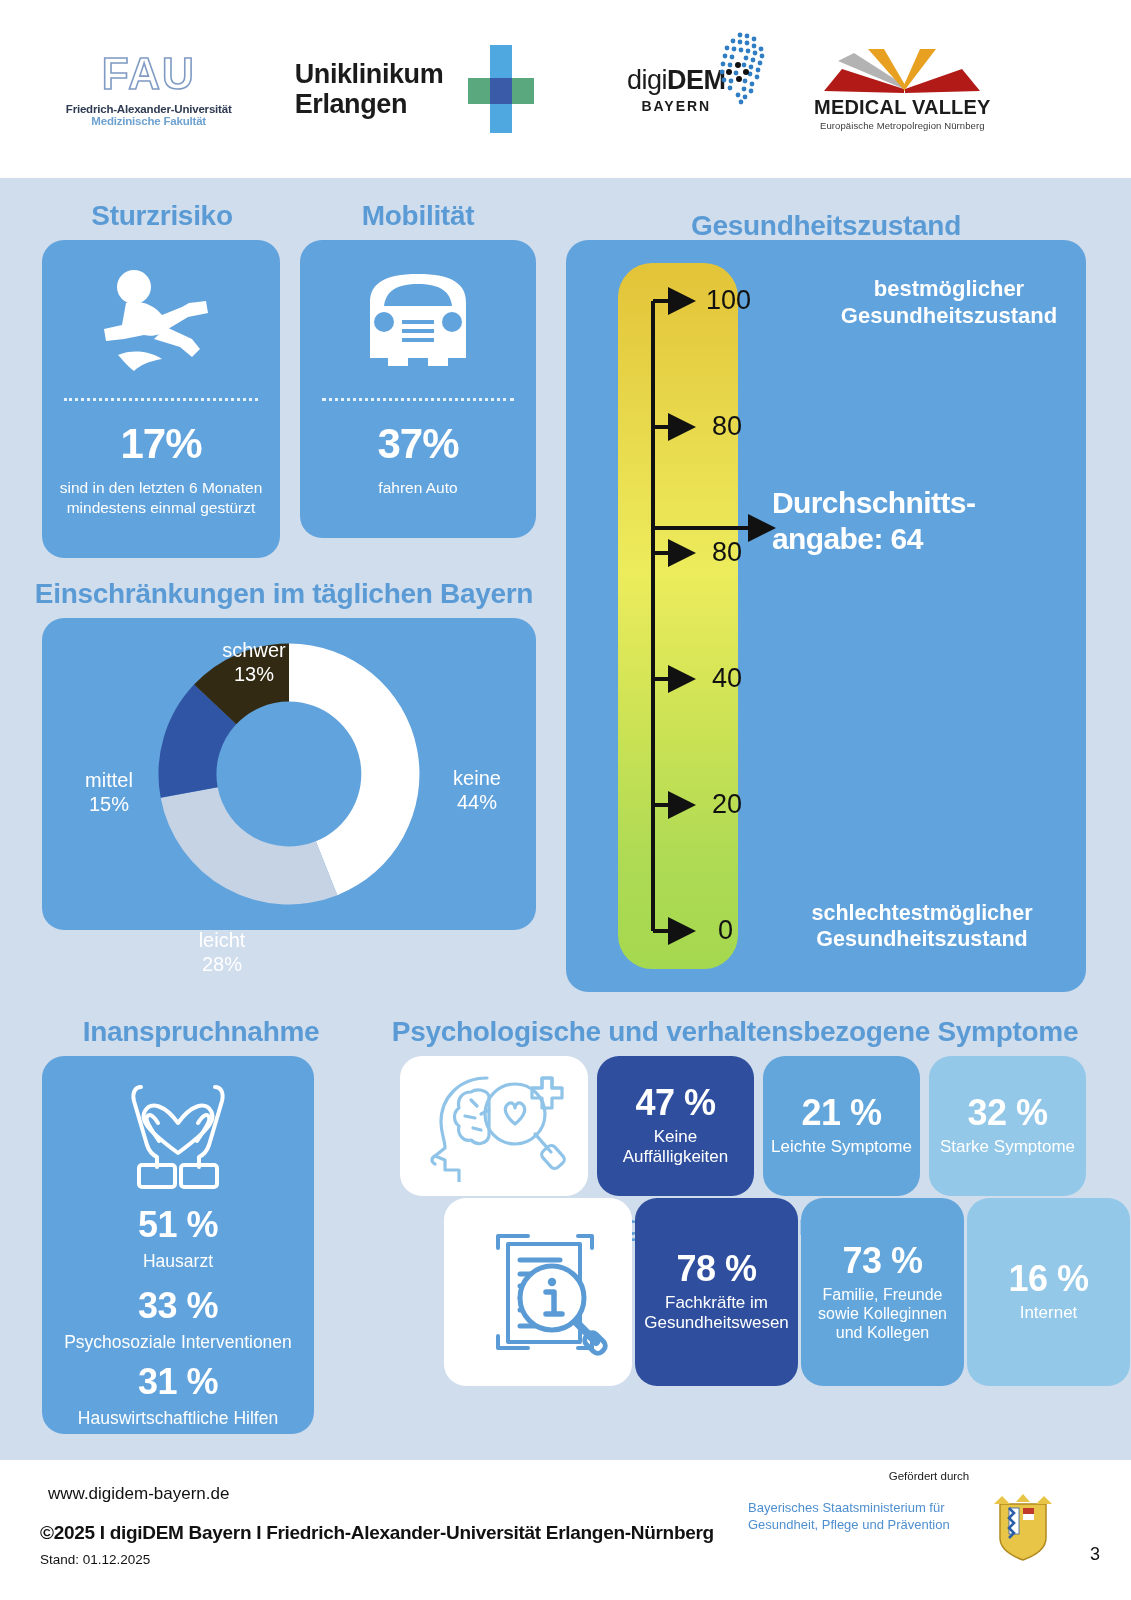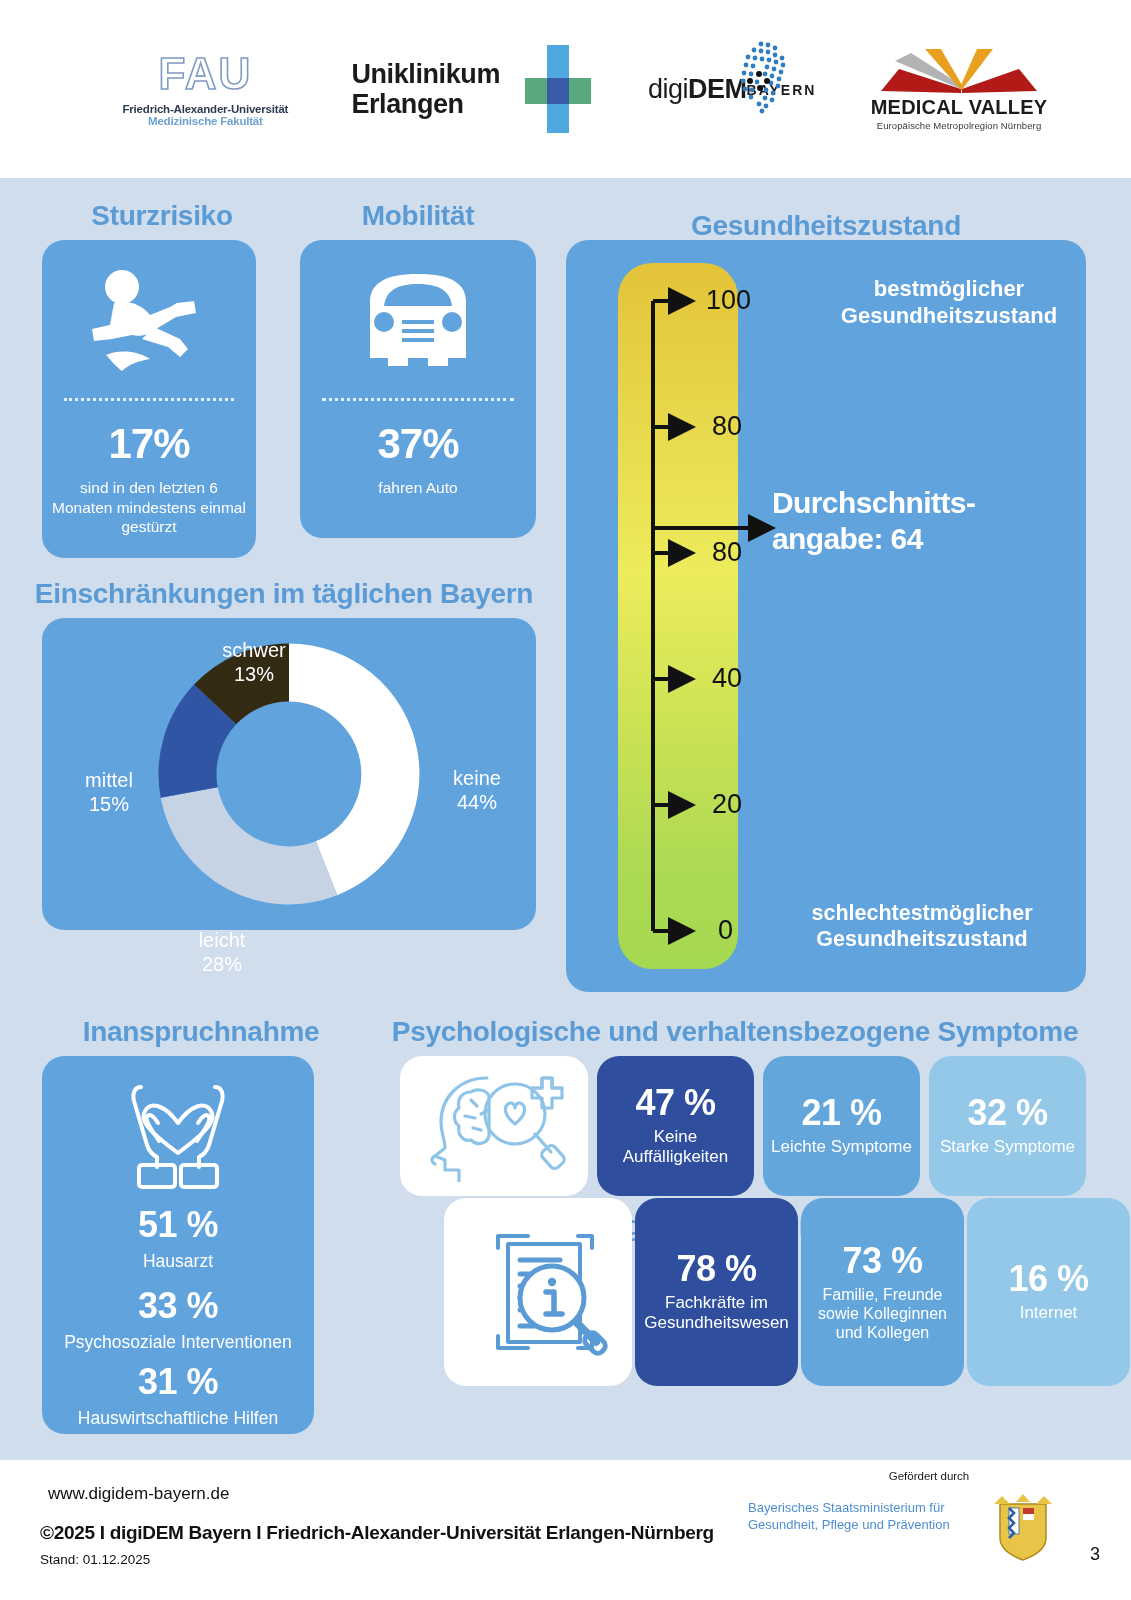--- a/index.html
+++ b/index.html
@@ -6,23 +6,23 @@
   html, body {
     width: 1131px; height: 1600px;
     font-family: "Liberation Sans", sans-serif;
     background: #ffffff;
     overflow: hidden;
   }
   .page { position: relative; width: 1131px; height: 1600px; background:#ffffff; }
 
   
   .logobar {
-    position: absolute; left:8px; top:0; width:1046px; height:178px;
+    position: absolute; left:0; top:0; width:1046px; height:178px;
     background:#ffffff;
-    display:flex; align-items:center; justify-content:flex-end;
+    display:flex; align-items:center; justify-content:center;
     gap: 46px;
   }
   .logo-fau { width: 200px; display:flex; flex-direction:column; align-items:center; }
   .fau-mark {
     font-size: 44px; font-weight:700; letter-spacing:2px; color:#7f9bc4;
     line-height:1;
     -webkit-text-stroke: 0px;
   }
   .fau-mark span{
     display:inline-block;
@@ -33,21 +33,21 @@
   .fau-l1 { font-size:11.5px; font-weight:700; color:#2e3b52; margin-top:7px; letter-spacing:-0.2px;}
   .fau-l2 { font-size:11.5px; font-weight:700; color:#6ea2d0; letter-spacing:-0.2px;}
 
   .logo-uk { display:flex; align-items:center; gap:14px; }
   .uk-text { font-size:27px; font-weight:700; color:#1b1b1b; line-height:1.12; letter-spacing:-0.4px;}
   .uk-cross { position:relative; width:88px; height:88px; }
   .uk-cross .vbar { position:absolute; left:33px; top:0; width:22px; height:88px; background:#4fa8e0; }
   .uk-cross .hbar { position:absolute; left:11px; top:33px; width:66px; height:26px; background:#5aa97e; }
   .uk-cross .ctr  { position:absolute; left:33px; top:33px; width:22px; height:26px; background:#3a5ca8; }
 
-  .logo-digidem { width:170px; display:flex; flex-direction:row; align-items:center; position:relative;}
+  .logo-digidem { width:170px; display:flex; flex-direction:column; align-items:center; position:relative;}
   .dd-row { display:flex; align-items:flex-end; position:relative;}
   .dd-digi { font-size:27px; font-weight:500; color:#1b1b1b; letter-spacing:-0.5px;}
   .dd-dem { font-size:27px; font-weight:800; color:#1b1b1b; letter-spacing:-0.5px;}
   .dd-bayern { font-size:14px; font-weight:800; color:#1b1b1b; letter-spacing:2px; margin-top:2px;}
   .dd-dots { position:absolute; right:-44px; top:-34px; width:70px; height:76px; }
 
   .logo-mv { width:190px; display:flex; flex-direction:column; align-items:center;}
   .mv-art { width:180px; height:48px; }
   .mv-title { font-size:20px; font-weight:700; color:#1b1b1b; letter-spacing:0.2px; margin-top:1px;}
   .mv-sub { font-size:9.5px; color:#3a3a3a; letter-spacing:0.1px; margin-top:1px;}
@@ -58,21 +58,21 @@
     background:#d0dded;
   }
   .sec-title {
     position:absolute; color:#5b9bd5; font-weight:700; text-align:center;
     letter-spacing:-0.3px;
   }
   .card { position:absolute; background:#61a3dd; border-radius:22px; }
 
   
   .t-sturz { left:42px; top:22px; width:240px; font-size:28px; }
-  .c-sturz { left:42px; top:62px; width:214px; height:318px; }
+  .c-sturz { left:42px; top:62px; width:238px; height:318px; }
   .t-mob   { left:300px; top:22px; width:236px; font-size:28px; }
   .c-mob   { left:300px; top:62px; width:236px; height:298px; }
 
   .icon-zone { position:absolute; left:0; top:0; width:100%; display:flex;
                align-items:center; justify-content:center; }
   .dashline { position:absolute; left:22px; right:22px; height:0;
               border-top:3px dotted rgba(255,255,255,.85); }
   .bigpct { position:absolute; left:0; width:100%; text-align:center;
             color:#fff; font-weight:700; font-size:42px; letter-spacing:-1px;}
   .subtxt { position:absolute; left:10px; width:calc(100% - 20px); text-align:center;

